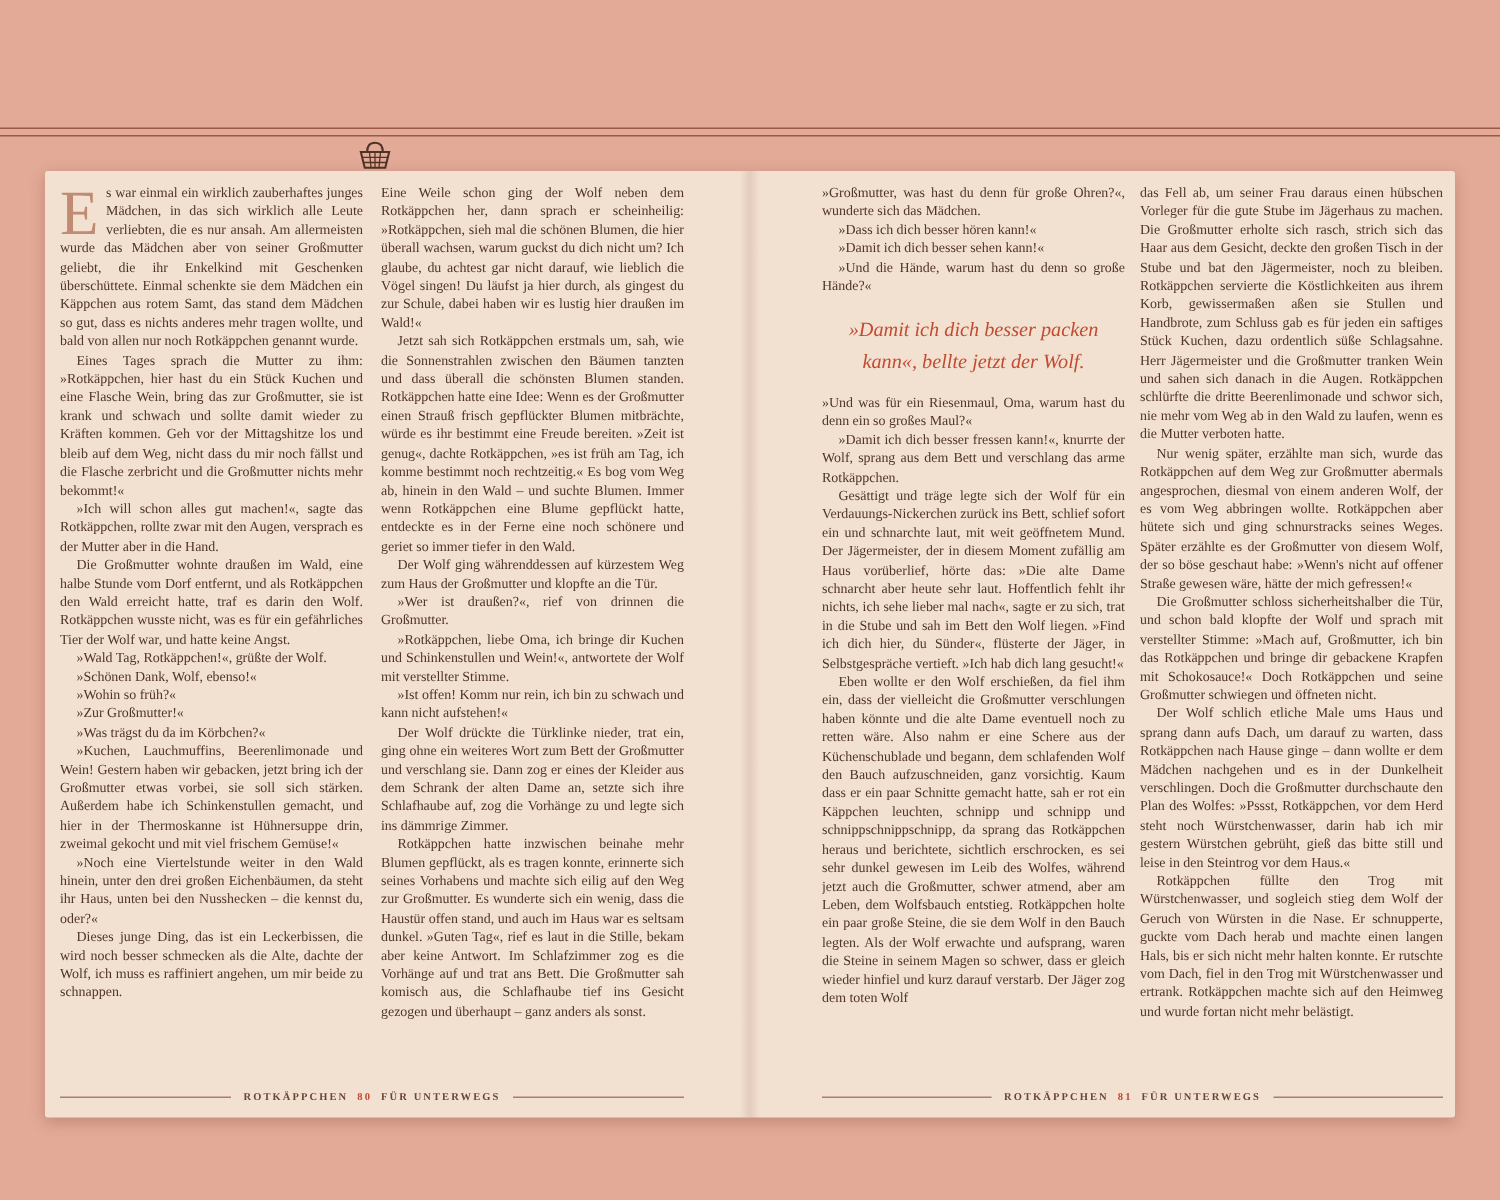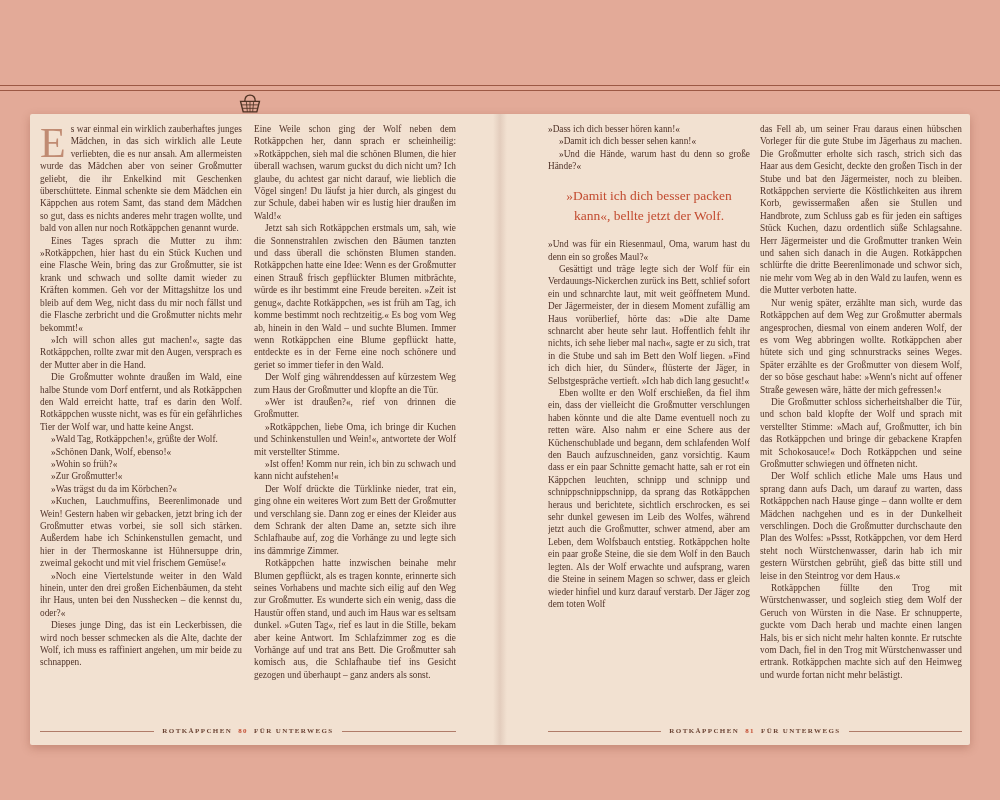--- a/index.html
+++ b/index.html
@@ -36,21 +36,21 @@
   .col.c3 { left:48px; }
   .col.c4 { left:260px;font-family:Liberation Serif, serif; }
   .para, .plist p { text-indent:11px; }
   .flush { text-indent:0; }
   .flush-first p:first-child { text-indent:0; }
   .dropcap {
     float:left; font-size:42px; line-height:34px;
     padding:3px 5px 0 0; color:#c08b72;
   }
   .pullquote {
-    font-size:13.5px; line-height:1.5; font-weight:500;
+    font-size:13.5px; line-height:1.5; font-style:italic; font-weight:500;
     color:#c24b30; text-align:center; text-indent:0;
     margin:13px 0 12px 0; padding:0 2px;
   }
   .pagefooter {
     position:absolute; top:613px; display:flex; align-items:center; gap:8px;justify-content:flex-end;
   }
   .page.left  .pagefooter { left:10px; width:416px; }
   .page.right .pagefooter { left:48px; width:414px; }
   .pagefooter .frule { flex:1; height:1px; background:rgba(154,90,69,0.75); }
   .ftext {
@@ -108,27 +108,29 @@
     <footer class="pagefooter">
       <span class="frule"></span>
       <span class="ftext"><span>ROTKÄPPCHEN</span><span class="fpage">80</span><span>FÜR UNTERWEGS</span></span>
       <span class="frule"></span>
     </footer>
   </section>
 
   <section class="page right">
     <div class="col c3">
       <div class="plist flush-first">
+          <p class="para">»Großmutter, was hast du denn für große Ohren?«, wunderte sich das Mädchen.</p>
           <p class="para">»Dass ich dich besser hören kann!«</p>
           <p class="para">»Damit ich dich besser sehen kann!«</p>
           <p class="para">»Und die Hände, warum hast du denn so große Hände?«</p>
         </div>
       <blockquote class="pullquote">»Damit ich dich besser packen kann«, bellte jetzt der Wolf.</blockquote>
       <div class="plist flush-first">
           <p class="para">»Und was für ein Riesenmaul, Oma, warum hast du denn ein so großes Maul?«</p>
+          <p class="para">»Damit ich dich besser fressen kann!«, knurrte der Wolf, sprang aus dem Bett und verschlang das arme Rotkäppchen.</p>
           <p class="para">Gesättigt und träge legte sich der Wolf für ein Verdauungs-Nickerchen zurück ins Bett, schlief sofort ein und schnarchte laut, mit weit geöffnetem Mund. Der Jägermeister, der in diesem Moment zufällig am Haus vorüberlief, hörte das: »Die alte Dame schnarcht aber heute sehr laut. Hoffentlich fehlt ihr nichts, ich sehe lieber mal nach«, sagte er zu sich, trat in die Stube und sah im Bett den Wolf liegen. »Find ich dich hier, du Sünder«, flüsterte der Jäger, in Selbstgespräche vertieft. »Ich hab dich lang gesucht!«</p>
           <p class="para">Eben wollte er den Wolf erschießen, da fiel ihm ein, dass der vielleicht die Großmutter verschlungen haben könnte und die alte Dame eventuell noch zu retten wäre. Also nahm er eine Schere aus der Küchenschublade und begann, dem schlafenden Wolf den Bauch aufzuschneiden, ganz vorsichtig. Kaum dass er ein paar Schnitte gemacht hatte, sah er rot ein Käppchen leuchten, schnipp und schnipp und schnippschnippschnipp, da sprang das Rotkäppchen heraus und berichtete, sichtlich erschrocken, es sei sehr dunkel gewesen im Leib des Wolfes, während jetzt auch die Großmutter, schwer atmend, aber am Leben, dem Wolfsbauch entstieg. Rotkäppchen holte ein paar große Steine, die sie dem Wolf in den Bauch legten. Als der Wolf erwachte und aufsprang, waren die Steine in seinem Magen so schwer, dass er gleich wieder hinfiel und kurz darauf verstarb. Der Jäger zog dem toten Wolf</p>
         </div>
     </div>
     <div class="col c4">
       <div class="plist flush-first">
           <p class="para">das Fell ab, um seiner Frau daraus einen hübschen Vorleger für die gute Stube im Jägerhaus zu machen. Die Großmutter erholte sich rasch, strich sich das Haar aus dem Gesicht, deckte den großen Tisch in der Stube und bat den Jägermeister, noch zu bleiben. Rotkäppchen servierte die Köstlichkeiten aus ihrem Korb, gewissermaßen aßen sie Stullen und Handbrote, zum Schluss gab es für jeden ein saftiges Stück Kuchen, dazu ordentlich süße Schlagsahne. Herr Jägermeister und die Großmutter tranken Wein und sahen sich danach in die Augen. Rotkäppchen schlürfte die dritte Beerenlimonade und schwor sich, nie mehr vom Weg ab in den Wald zu laufen, wenn es die Mutter verboten hatte.</p>
           <p class="para">Nur wenig später, erzählte man sich, wurde das Rotkäppchen auf dem Weg zur Großmutter abermals angesprochen, diesmal von einem anderen Wolf, der es vom Weg abbringen wollte. Rotkäppchen aber hütete sich und ging schnurstracks seines Weges. Später erzählte es der Großmutter von diesem Wolf, der so böse geschaut habe: »Wenn's nicht auf offener Straße gewesen wäre, hätte der mich gefressen!«</p>
           <p class="para">Die Großmutter schloss sicherheitshalber die Tür, und schon bald klopfte der Wolf und sprach mit verstellter Stimme: »Mach auf, Großmutter, ich bin das Rotkäppchen und bringe dir gebackene Krapfen mit Schokosauce!« Doch Rotkäppchen und seine Großmutter schwiegen und öffneten nicht.</p>
           <p class="para">Der Wolf schlich etliche Male ums Haus und sprang dann aufs Dach, um darauf zu warten, dass Rotkäppchen nach Hause ginge – dann wollte er dem Mädchen nachgehen und es in der Dunkelheit verschlingen. Doch die Großmutter durchschaute den Plan des Wolfes: »Pssst, Rotkäppchen, vor dem Herd steht noch Würstchenwasser, darin hab ich mir gestern Würstchen gebrüht, gieß das bitte still und leise in den Steintrog vor dem Haus.«</p>

